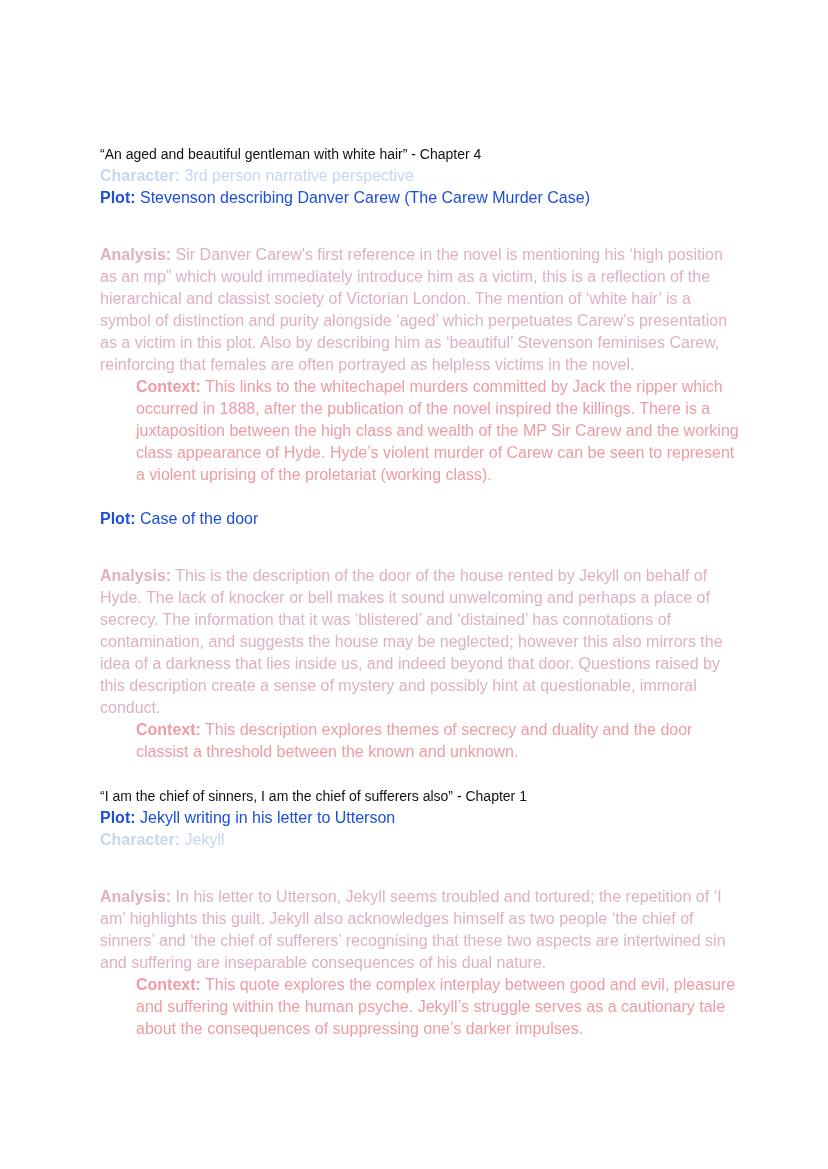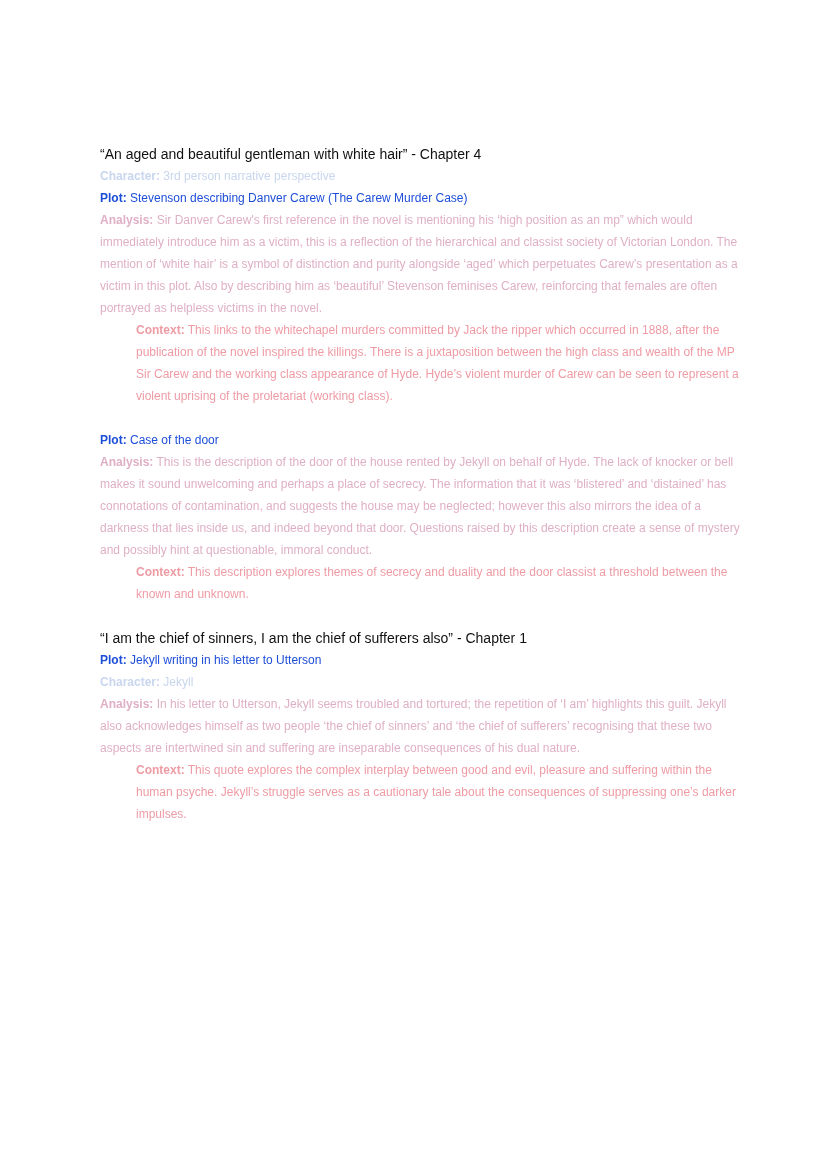--- a/index.html
+++ b/index.html
@@ -22,29 +22,29 @@
     }
     .entry {
       margin-bottom: 22px;
     }
     .quote {
       color: #111111;
       font-size: 14px;
       line-height: 22px;
     }
     .field {
-      font-size: 12px;
+      font-size: 16px;
       line-height: 22px;
     }
     .field .label {
       font-weight: bold;
     }
     .character { color: #c8d6ee; }
     .plot { color: #1d4ed8; }
-    .analysis { color: #dfb0c5; }
+    .analysis { color: #dfb0c5; margin-top: 35px; }
     .context { color: #ee9ba4; margin-left: 36px; }
   </style>
 </head>
 <body>
 
 <div class="page">
 
   <div class="entry">
     <div class="quote">“An aged and beautiful gentleman with white hair” - Chapter 4</div>
     <div class="field character"><span class="label">Character:</span><span> 3rd person narrative perspective</span></div>

